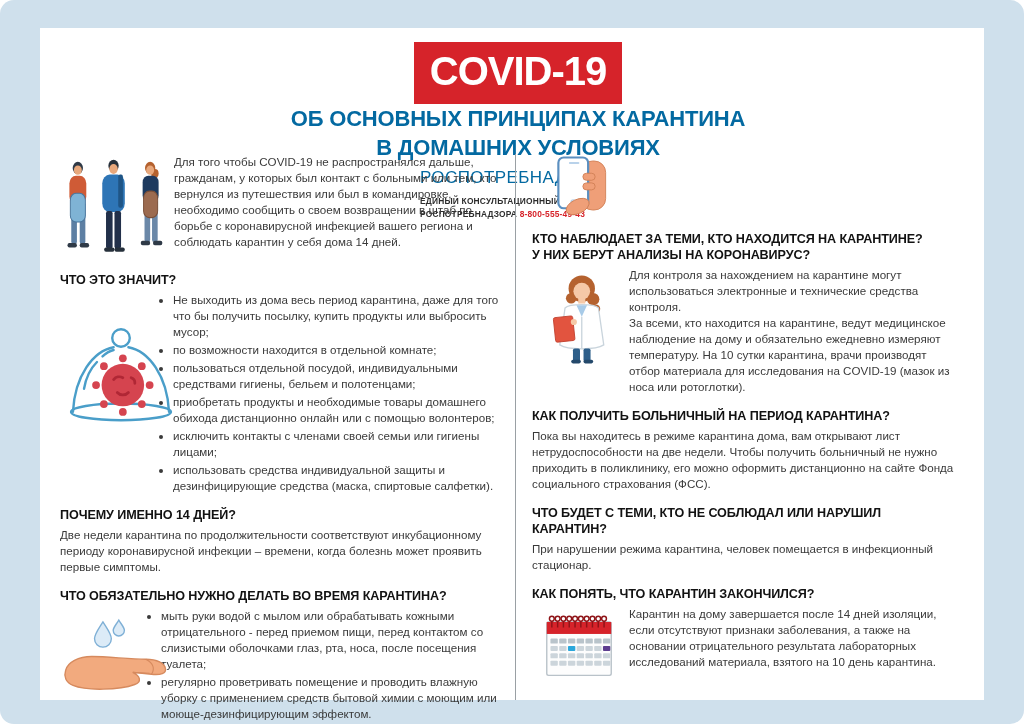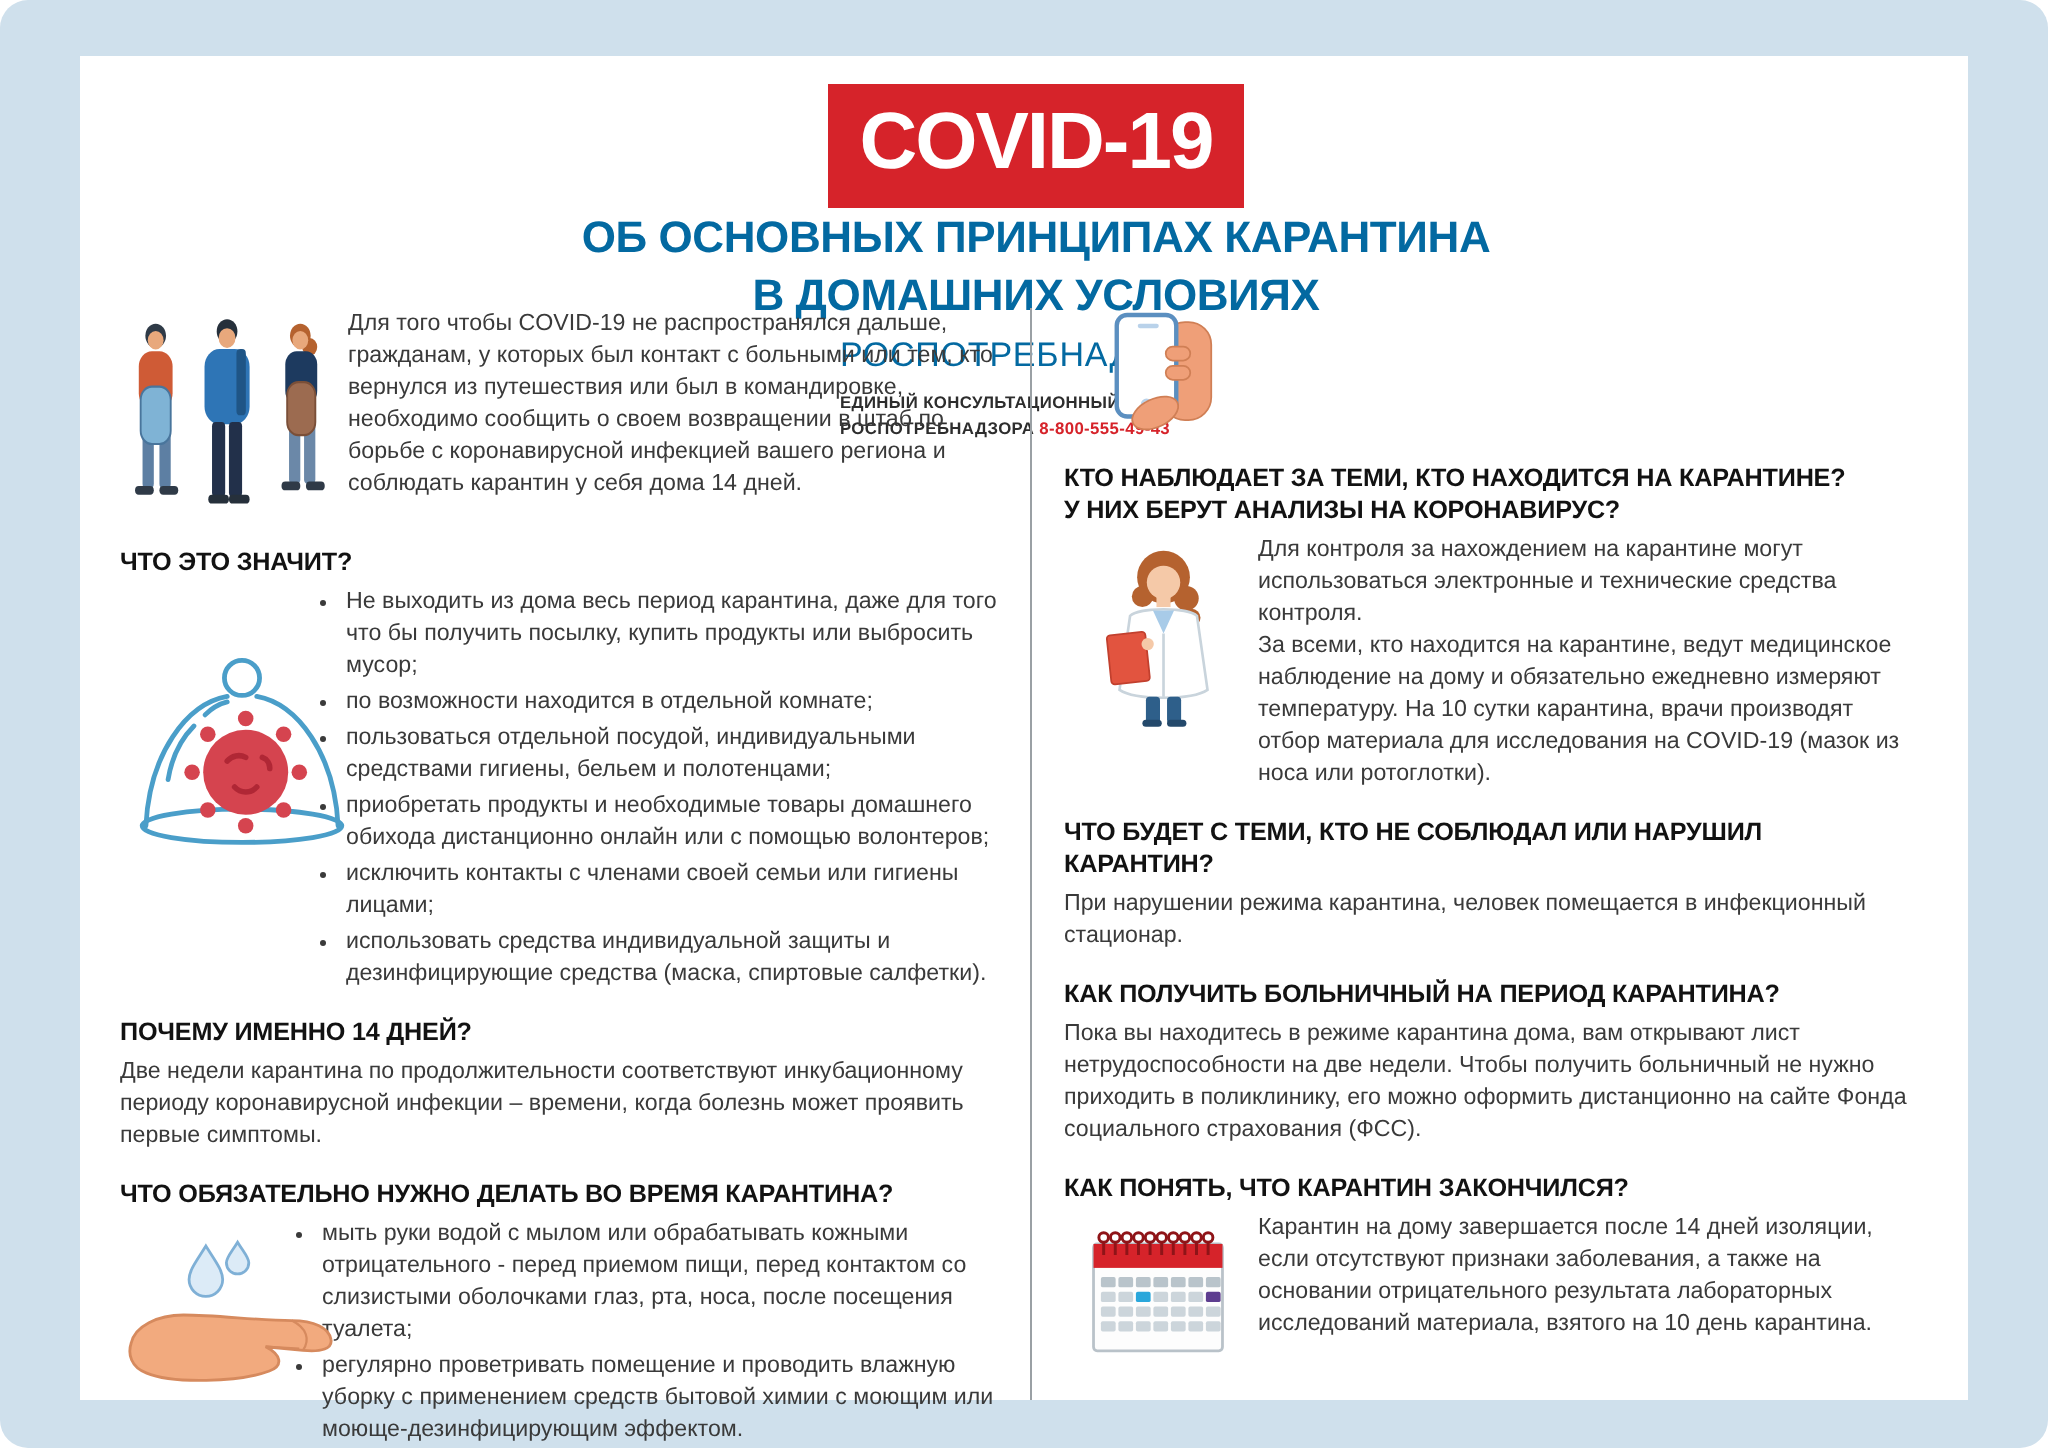--- a/index.html
+++ b/index.html
@@ -201,27 +201,27 @@
                 <rect x="40" y="103" width="11" height="4" rx="2" fill="#24496b"></rect>
                   <rect x="54" y="103" width="11" height="4" rx="2" fill="#24496b"></rect>
               </svg>
             </div>
             <p class="sec-body" style="margin-left:97px">Для контроля за нахождением на карантине могут использоваться электронные и технические средства контроля.
 За всеми, кто находится на карантине, ведут медицинское наблюдение на дому и обязательно ежедневно измеряют температуру. На 10 сутки карантина, врачи производят отбор материала для исследования на COVID-19 (мазок из носа или ротоглотки).</p>
           </div>
         </div>
 
         <div class="section">
+          <h3 class="sec-title">КАК ПОЛУЧИТЬ БОЛЬНИЧНЫЙ НА ПЕРИОД КАРАНТИНА?</h3>
+          <p class="sec-body">Пока вы находитесь в режиме карантина дома, вам открывают лист нетрудоспособности на две недели. Чтобы получить больничный не нужно приходить в поликлинику, его можно оформить дистанционно на сайте Фонда социального страхования (ФСС).</p>
+        </div>
+
+        <div class="section">
           <h3 class="sec-title">ЧТО БУДЕТ С ТЕМИ, КТО НЕ СОБЛЮДАЛ ИЛИ НАРУШИЛ КАРАНТИН?</h3>
           <p class="sec-body">При нарушении режима карантина, человек помещается в инфекционный стационар.</p>
-        </div>
-
-        <div class="section">
-          <h3 class="sec-title">КАК ПОЛУЧИТЬ БОЛЬНИЧНЫЙ НА ПЕРИОД КАРАНТИНА?</h3>
-          <p class="sec-body">Пока вы находитесь в режиме карантина дома, вам открывают лист нетрудоспособности на две недели. Чтобы получить больничный не нужно приходить в поликлинику, его можно оформить дистанционно на сайте Фонда социального страхования (ФСС).</p>
         </div>
 
         <div class="section">
           <h3 class="sec-title">КАК ПОНЯТЬ, ЧТО КАРАНТИН ЗАКОНЧИЛСЯ?</h3>
           <div class="rel" style="min-height:76px">
             <div class="icon-abs" style="left:10px; top:4px">
               <svg viewBox="0 0 80 76" width="74" height="70">
                 <rect x="5" y="13" width="70" height="58" rx="2" fill="#fdfdfd" stroke="#b9c2c9" stroke-width="1.5"></rect>
                 <rect x="5" y="13" width="70" height="13" fill="#d6232a"></rect>
                 <g fill="none" stroke="#8f1418" stroke-width="1.6">

